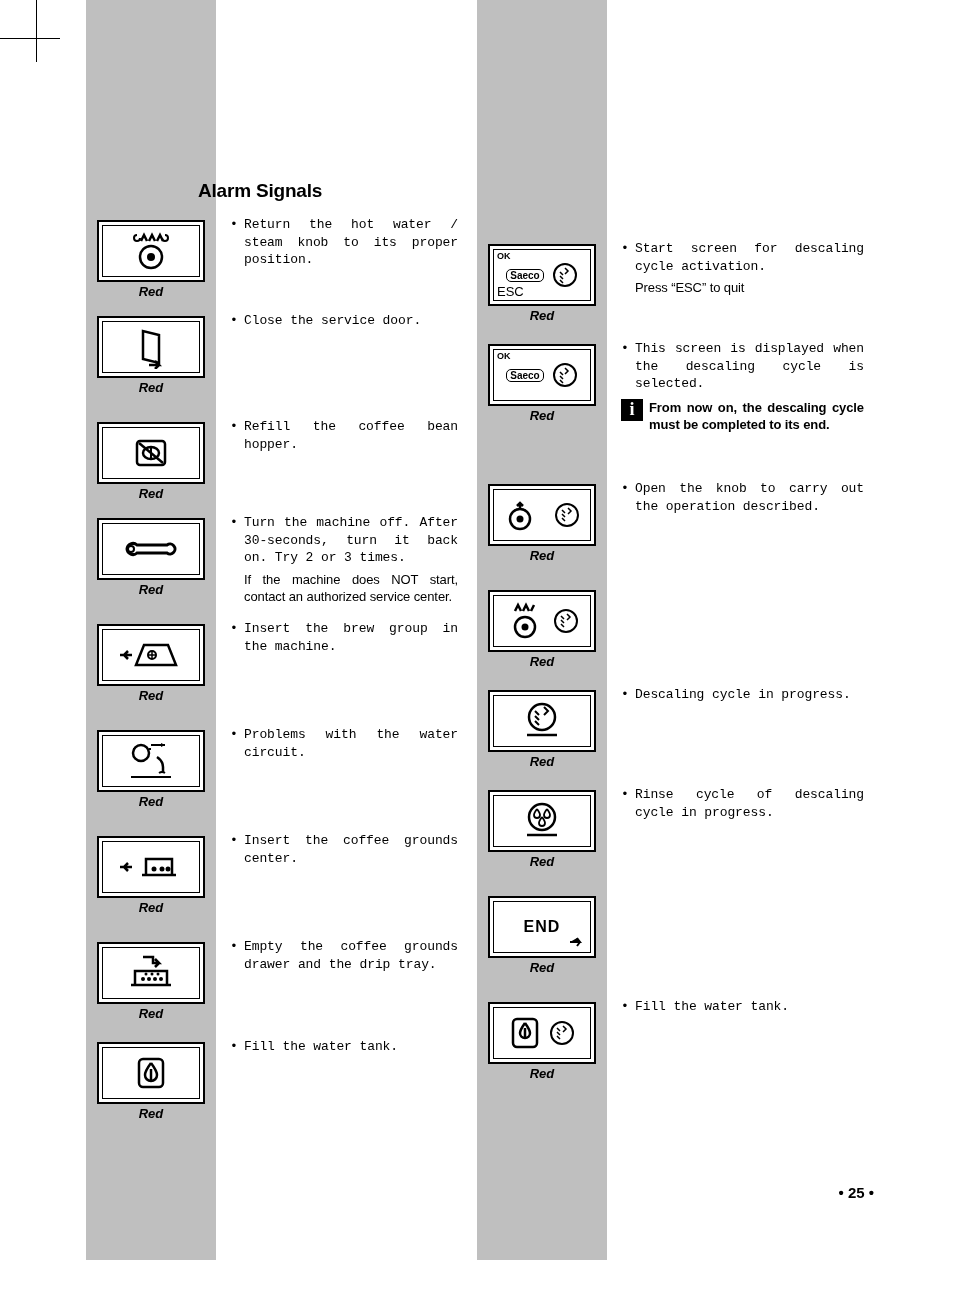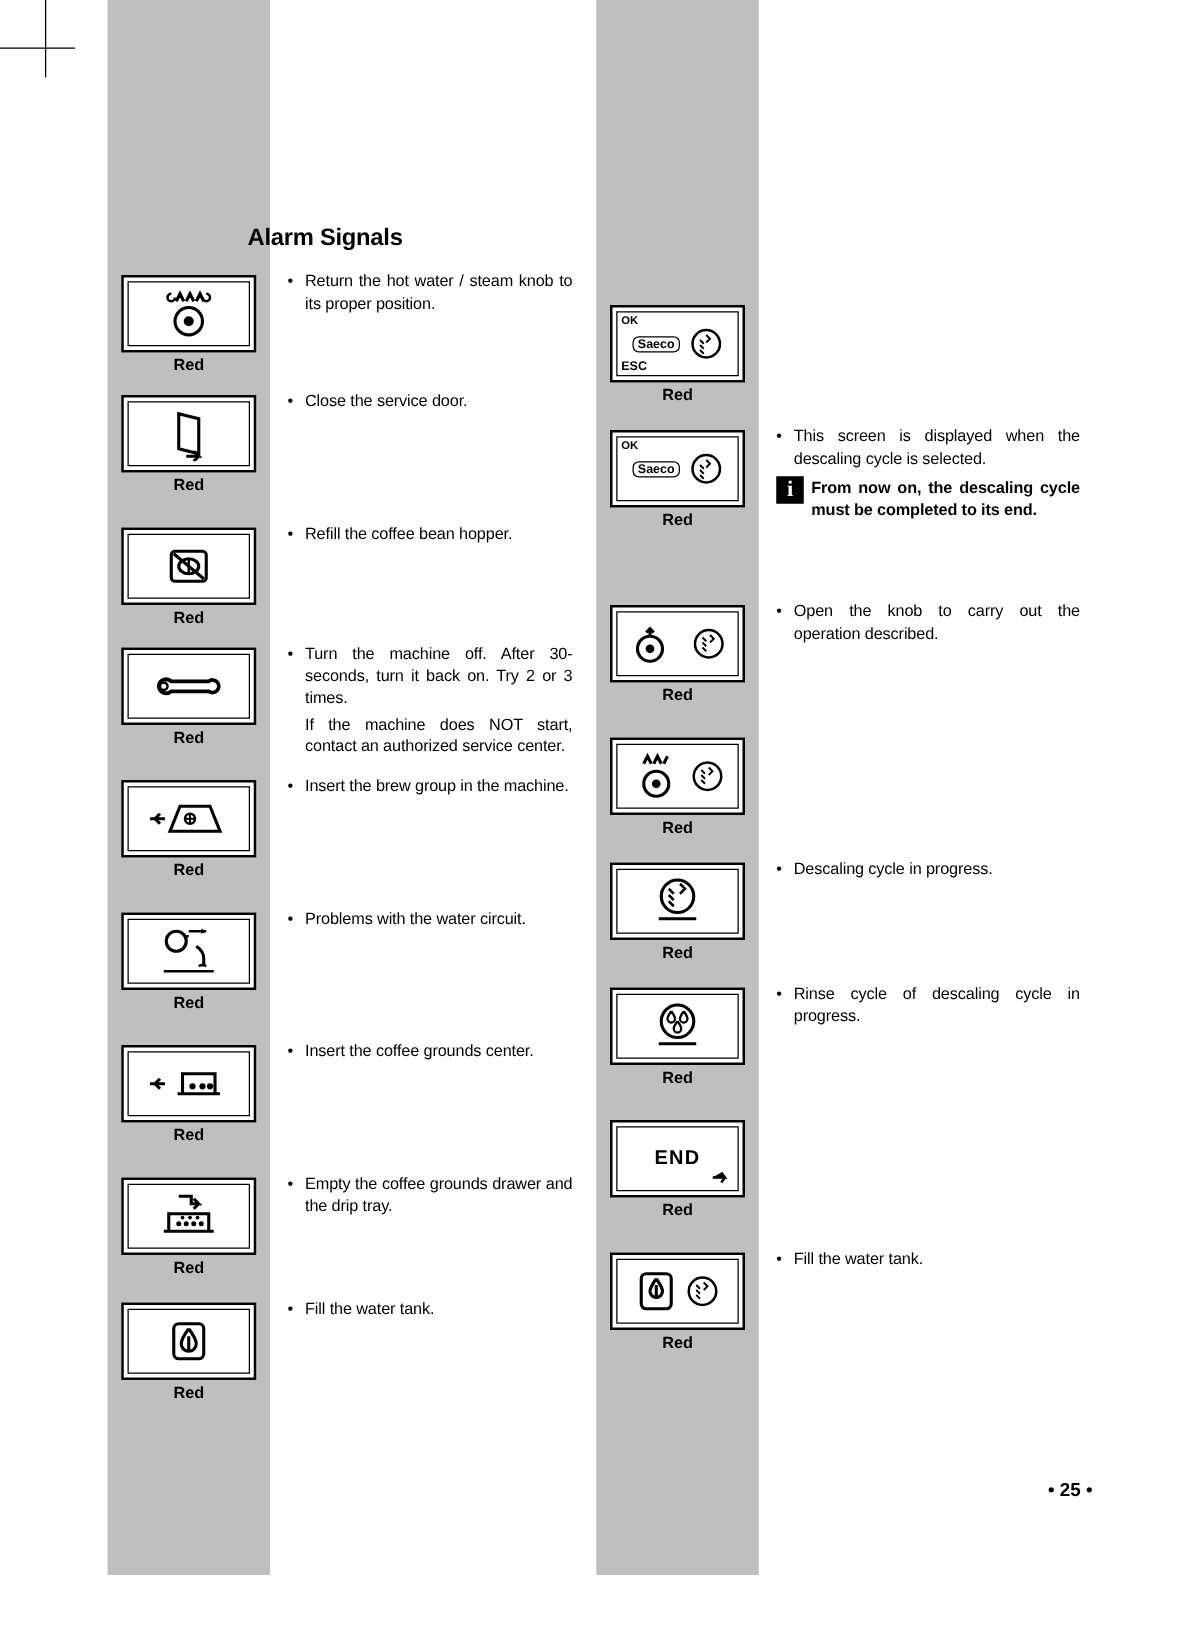--- a/index.html
+++ b/index.html
@@ -65,31 +65,32 @@
     display: flex;
     align-items: center;
     justify-content: center;
   }
   .lcd svg { display: block; }
   .red-label {
     font-weight: 700;
     font-size: 13px;
     margin-top: 2px;
     margin-bottom: 4px;
+    font-style: italic;
   }
 
   .desc-cell {
     flex: 1;
     padding: 0 8px 0 14px;
     font-size: 13px;
     line-height: 1.35;
     letter-spacing: -0.1px;
   }
   .desc-cell ul { list-style: none; }
-  .desc-cell li { position: relative; padding-left: 14px; text-align: justify; }
+  .desc-cell li { position: relative; padding-left: 14px; text-align: justify; font-family: Liberation Mono, monospace; }
   .desc-cell li::before {
     content: "•";
     position: absolute;
     left: 0;
     top: 0;
   }
   .desc-cell p { padding-left: 14px; text-align: justify; margin-top: 4px; }
 
   .note-row {
     margin-top: 6px;
@@ -339,30 +340,36 @@
 
 </div>
 
 <div class="content col-right">
 
   <div class="row" style="min-height:100px;">
     <div class="icon-cell">
       <div class="lcd">
           <div class="lcd-inner">
         <div style="position:absolute;left:3px;top:1px;font-size:9px;font-weight:700;">OK</div>
-        <div style="position:absolute;left:3px;bottom:1px;font-size:10px;font-weight:700;">ESC</div>
+        <div style="position:absolute;left:3px;bottom:1px;font-size:13px;font-weight:400;">ESC</div>
         <div style="border:1.5px solid #000;border-radius:5px;padding:0 3px;font-size:10px;font-weight:700;margin-right:8px;">Saeco</div>
         <svg width="26" height="26" viewBox="0 0 26 26" style="position:relative;">
           <circle cx="13" cy="13" r="11" fill="none" stroke="#000" stroke-width="2"></circle>
           <path d="M8 10 l3 3 M8 14 l3 3 M8 18 l3 3" fill="none" stroke="#000" stroke-width="1.5"></path>
           <path d="M13 6 l3 3 l-3 3" fill="none" stroke="#000" stroke-width="1.5"></path>
         </svg>
       </div>
         </div>
       <div class="red-label">Red</div>
+    </div>
+    <div class="desc-cell">
+      <ul>
+          <li>Start screen for descaling cycle activation.</li>
+        </ul>
+      <p>Press “ESC” to quit</p>
     </div>
   </div>
 
   <div class="row" style="min-height:140px;">
     <div class="icon-cell">
       <div class="lcd">
           <div class="lcd-inner">
         <div style="position:absolute;left:3px;top:1px;font-size:9px;font-weight:700;">OK</div>
         <div style="border:1.5px solid #000;border-radius:5px;padding:0 3px;font-size:10px;font-weight:700;margin-right:8px;">Saeco</div>
         <svg width="26" height="26" viewBox="0 0 26 26">

